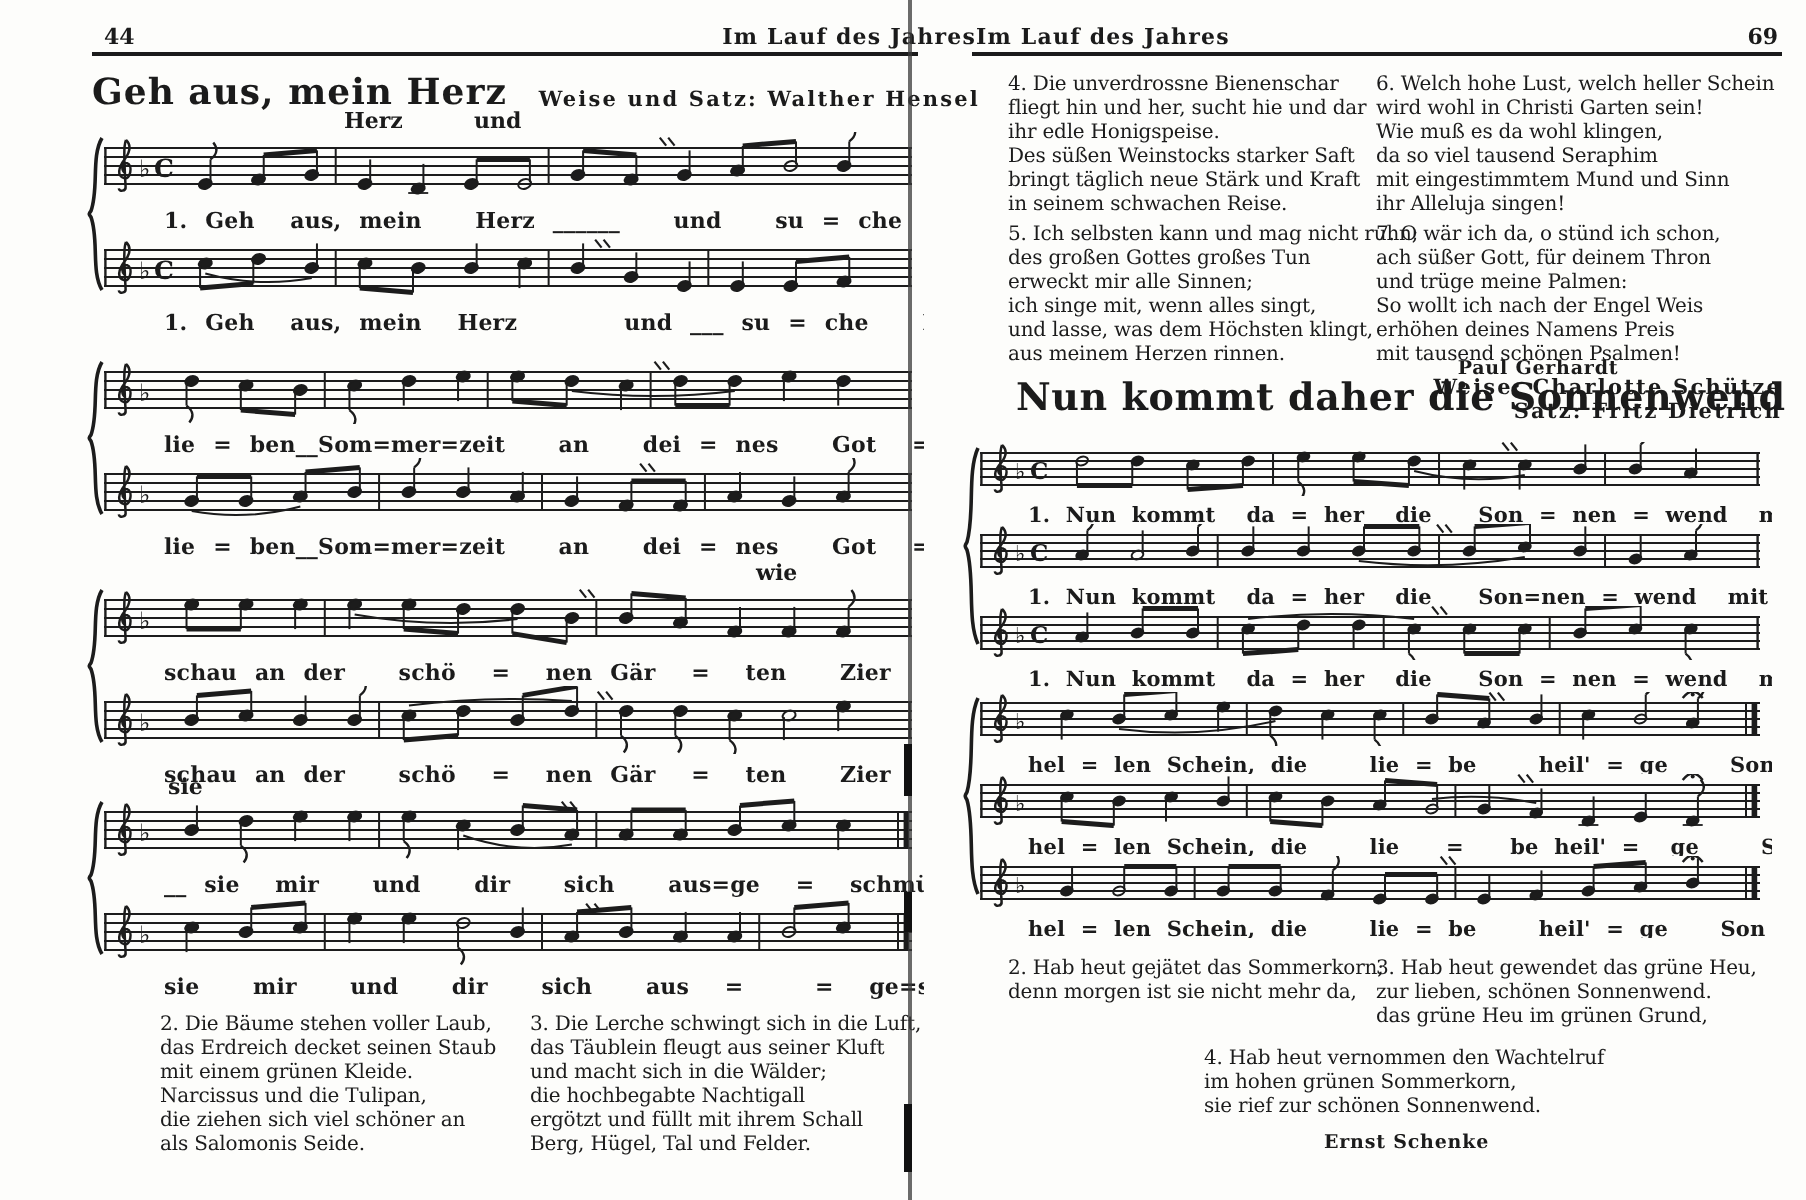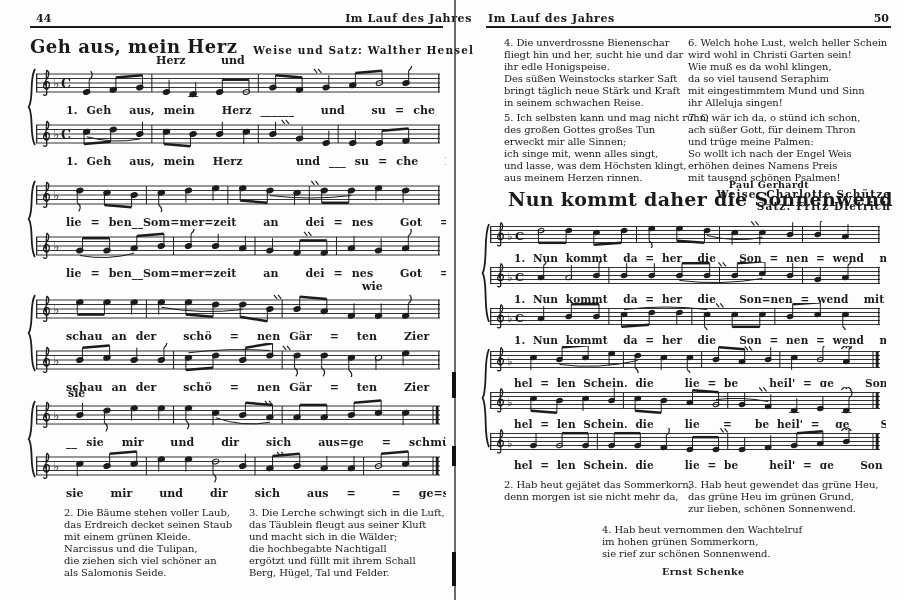--- a/index.html
+++ b/index.html
@@ -1,19 +1,19 @@
 <!DOCTYPE html>
 <html><head>
 <meta charset="utf-8">
 <style>
   html,body{margin:0;padding:0;background:#ffffff;}
   .spread{position:relative;width:903px;height:600px;background:#fdfdfb;
           font-family:"DejaVu Serif",serif;color:#1b1b1b;overflow:hidden;}
   .page{position:absolute;top:0;height:600px;}
-  .page--left{left:0;width:452px;padding-left:32px;}
+  .page--left{left:16px;width:452px;padding-left:32px;}
   .page--right{left:452px;width:451px;}
 
   .runhead{position:absolute;font-weight:bold;font-size:11px;letter-spacing:.6px;white-space:nowrap;}
   .pagenum{position:absolute;font-weight:bold;font-size:11px;}
   .rule{position:absolute;height:2px;background:#1b1b1b;}
 
   .song-title{position:absolute;font-weight:bold;white-space:nowrap;}
   .title-1{left:30px;top:36px;font-size:18px;letter-spacing:.5px;}
   .title-2{left:56px;top:188px;font-size:19px;letter-spacing:.3px;}
   .credit{position:absolute;font-weight:bold;font-size:10.5px;letter-spacing:1.1px;white-space:nowrap;}
@@ -541,21 +541,21 @@
       <div>das Täublein fleugt aus seiner Kluft</div>
       <div>und macht sich in die Wälder;</div>
       <div>die hochbegabte Nachtigall</div>
       <div>ergötzt und füllt mit ihrem Schall</div>
       <div>Berg, Hügel, Tal und Felder.</div>
     </div>
   </div>
 
   <div class="page page--right">
     <div class="runhead" style="left:36px;top:12px">Im Lauf des Jahres</div>
-    <div class="pagenum" style="right:14px;top:12px">50</div>
+    <div class="pagenum" style="right:14px;top:12px">69</div>
     <div class="rule" style="left:34px;top:26px;width:405px"></div>
 
     <div class="verse" style="left:52px;top:37px">
       <div>4. Die unverdrossne Bienenschar</div>
       <div>fliegt hin und her, sucht hie und dar</div>
       <div>ihr edle Honigspeise.</div>
       <div>Des süßen Weinstocks starker Saft</div>
       <div>bringt täglich neue Stärk und Kraft</div>
       <div>in seinem schwachen Reise.</div>
     </div>
@@ -944,22 +944,22 @@
         <div class="lyrics">hel = len Schein, die    lie = be    heil' = ge__  Son  =  nen=wend.</div>
       </div>
     </div>
 
     <div class="verse" style="left:52px;top:479px">
       <div>2. Hab heut gejätet das Sommerkorn;</div>
       <div>denn morgen ist sie nicht mehr da,</div>
     </div>
     <div class="verse" style="left:236px;top:479px">
       <div>3. Hab heut gewendet das grüne Heu,</div>
+      <div>zur lieben, schönen Sonnenwend.</div>
       <div>das grüne Heu im grünen Grund,</div>
-      <div>zur lieben, schönen Sonnenwend.</div>
     </div>
     <div class="verse" style="left:150px;top:524px">
       <div>4. Hab heut vernommen den Wachtelruf</div>
       <div>im hohen grünen Sommerkorn,</div>
       <div>sie rief zur schönen Sonnenwend.</div>
     </div>
     <div class="attr" style="left:210px;top:566px;width:140px;text-align:left">Ernst Schenke</div>
   </div>
 
   <div class="gutter-line"></div>

